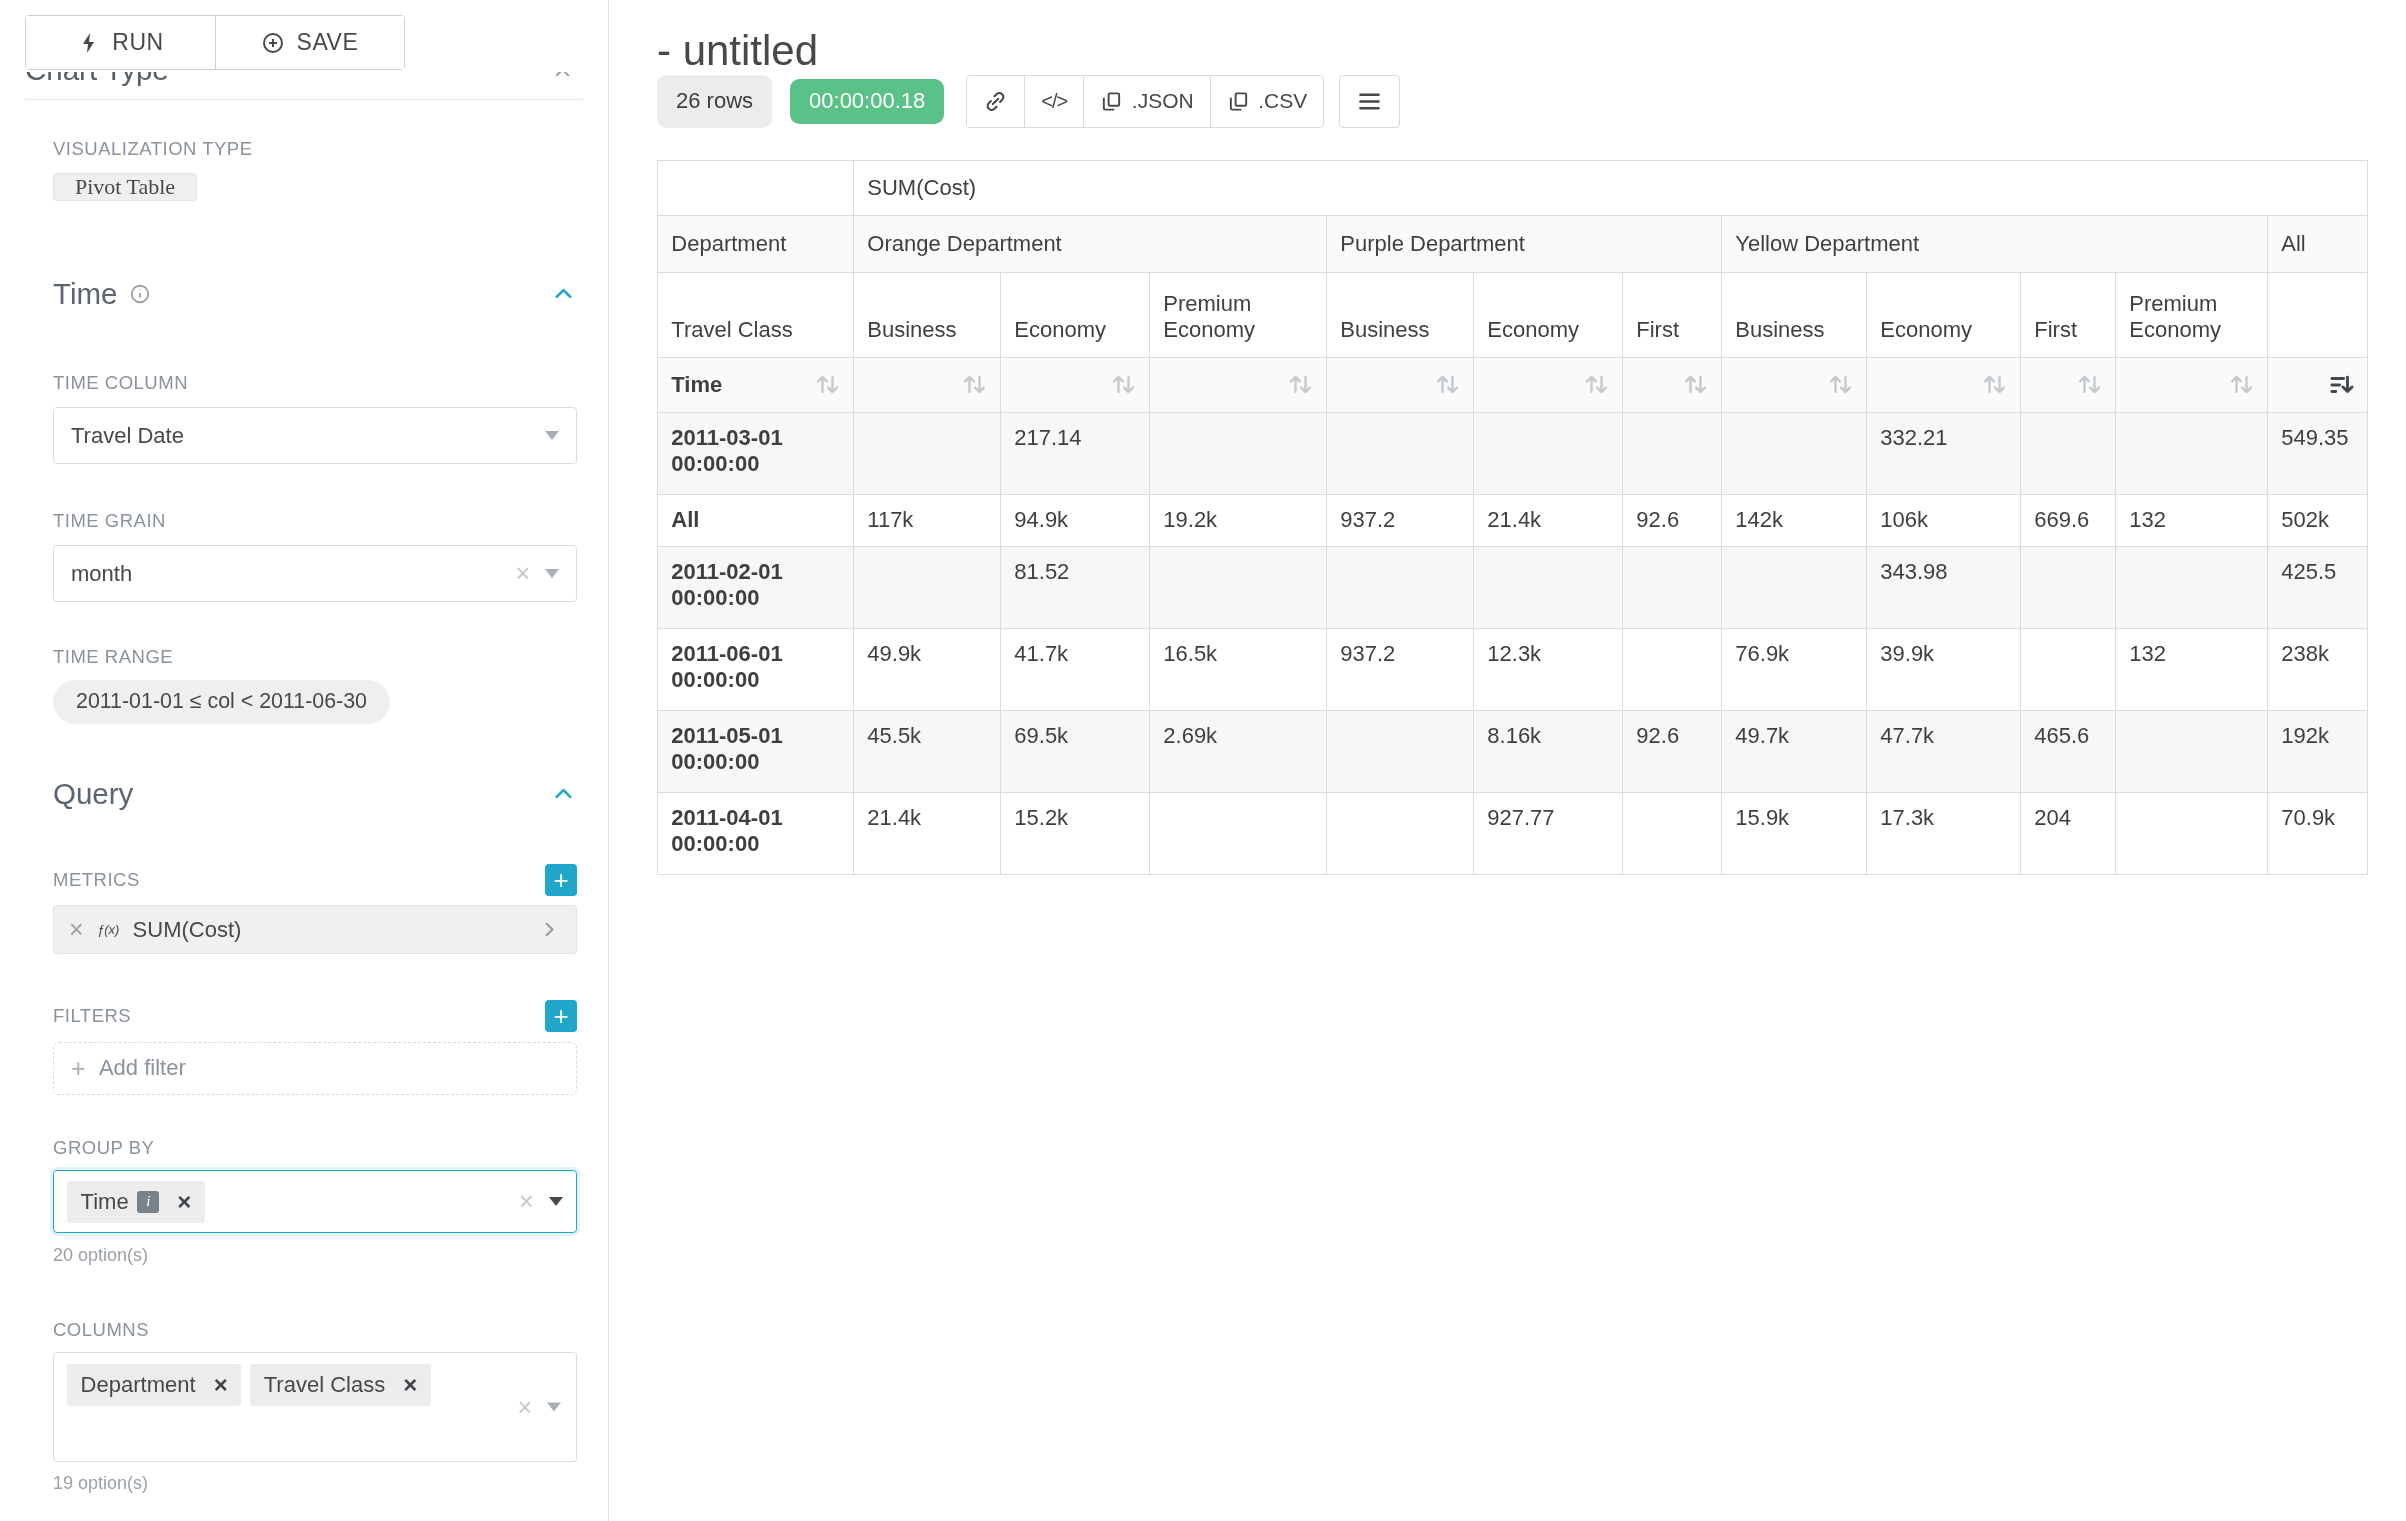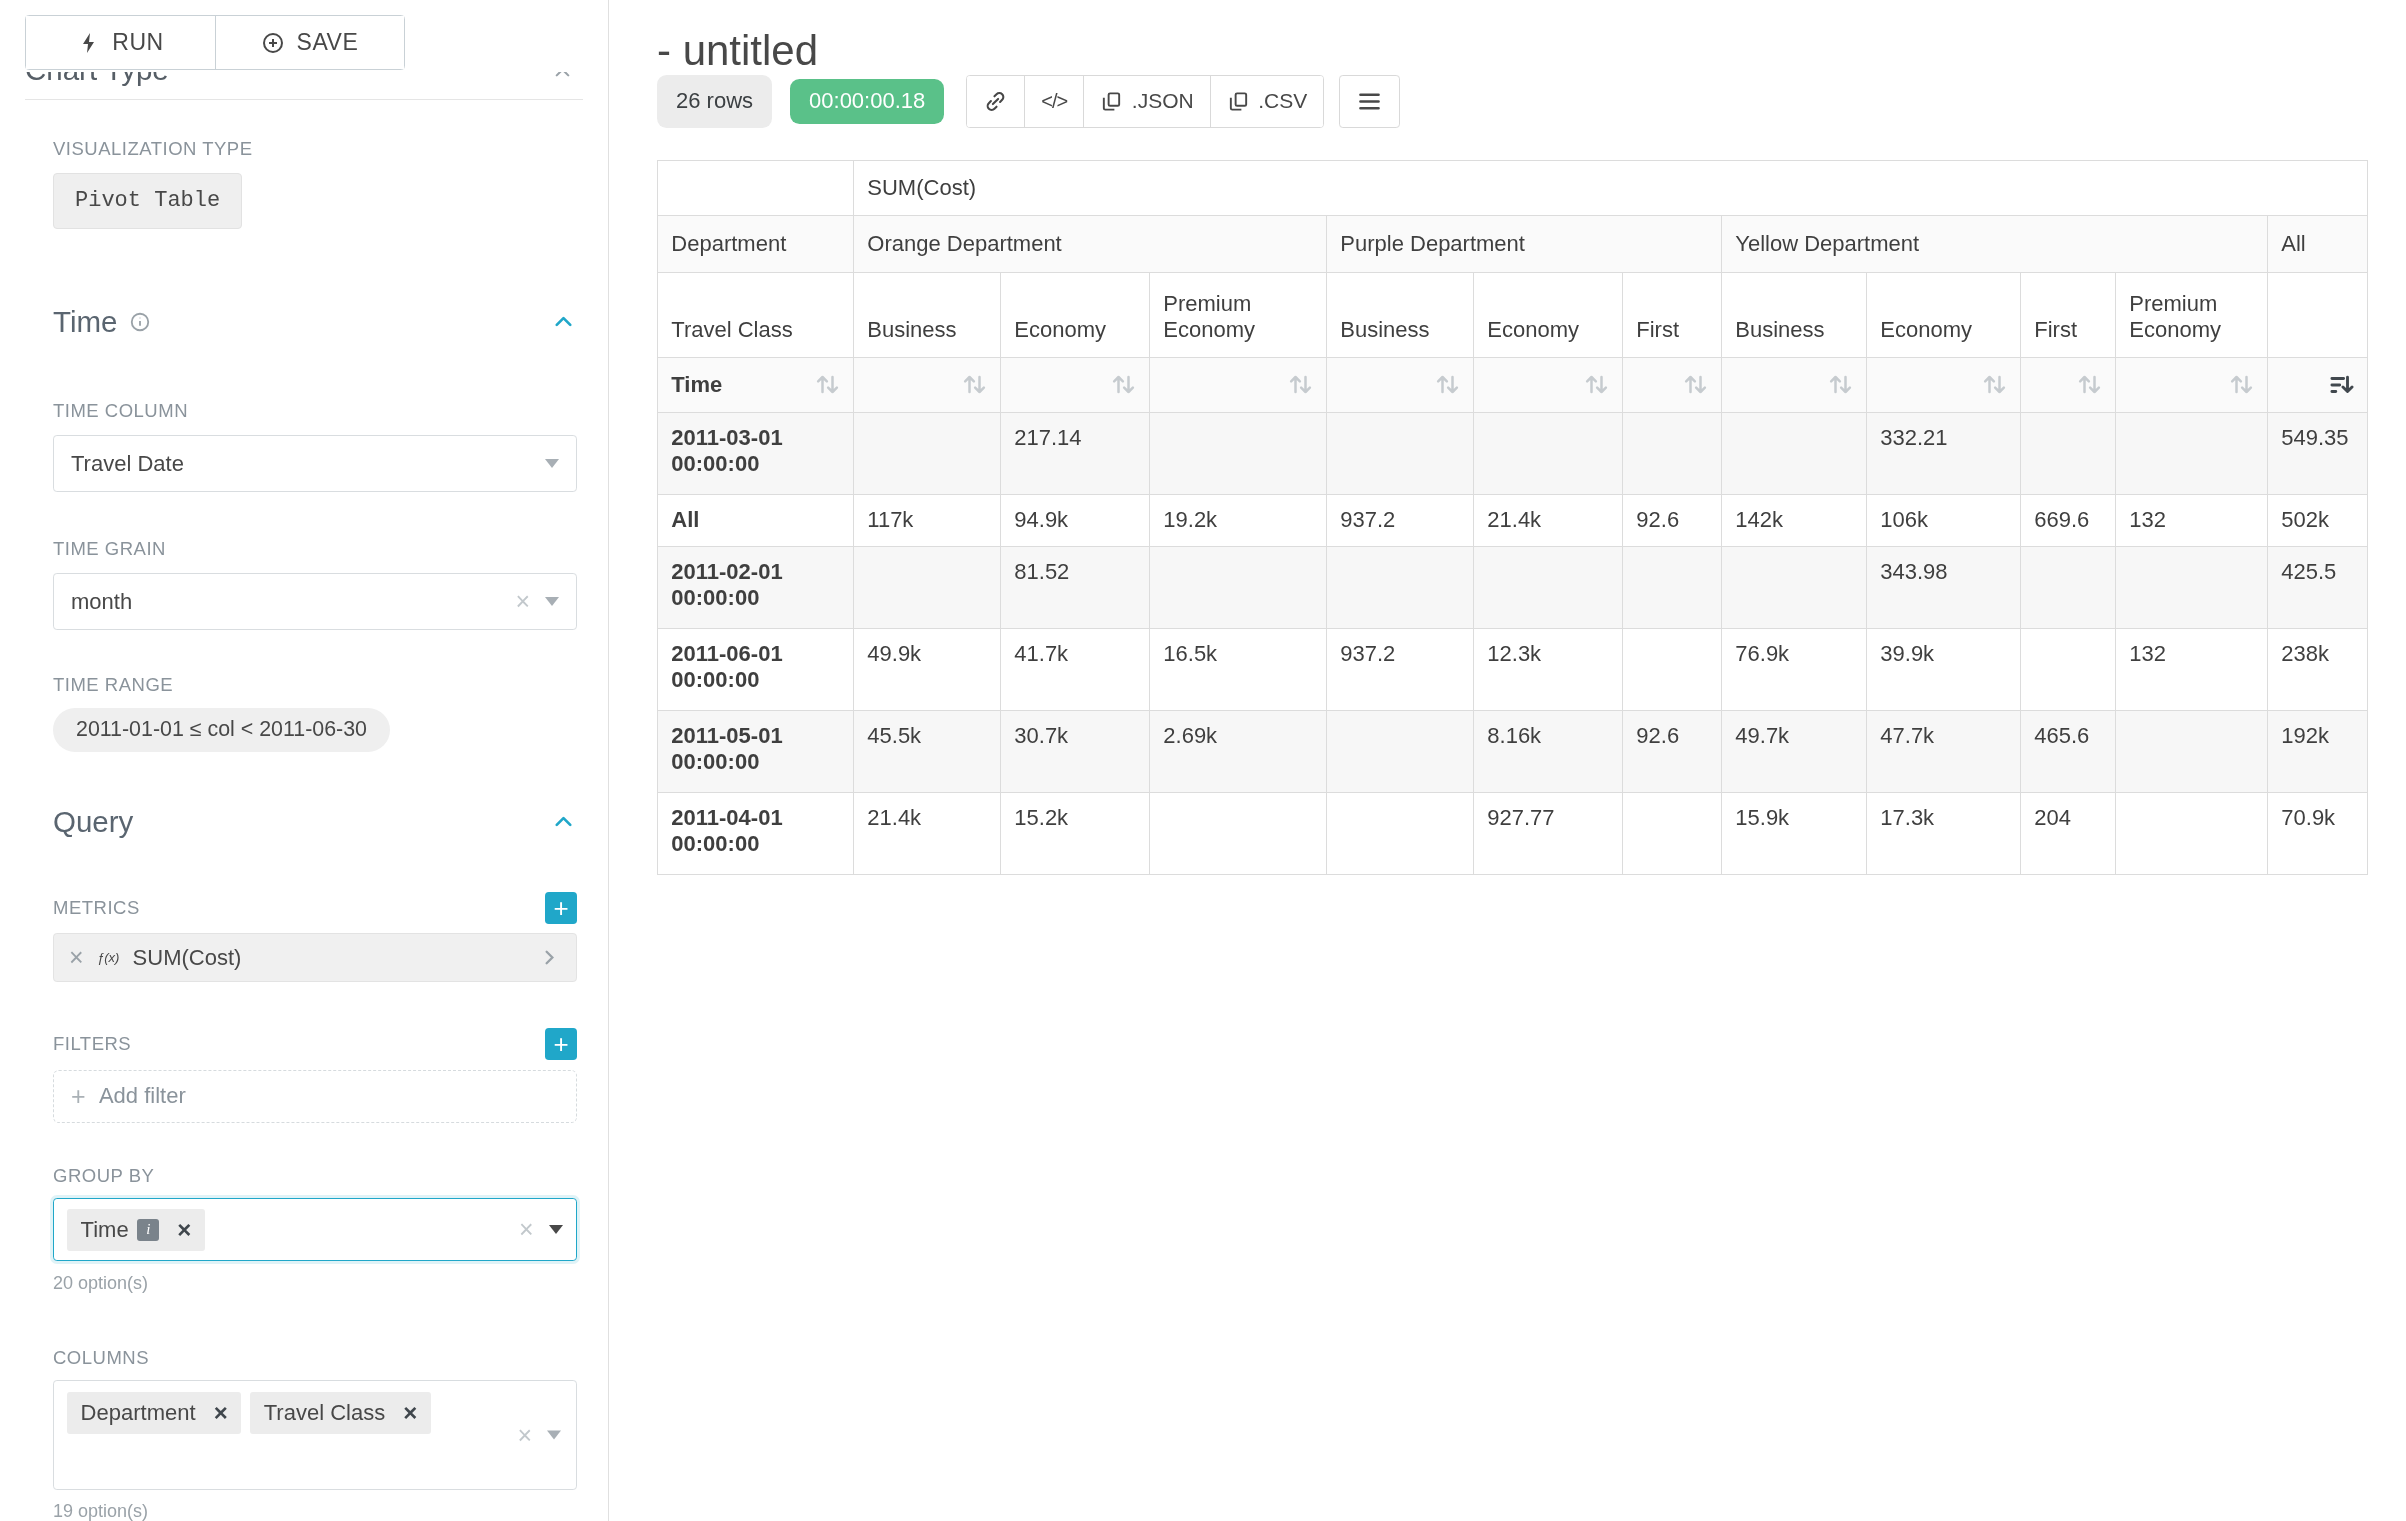--- a/index.html
+++ b/index.html
@@ -13,22 +13,22 @@
   .run-save button { flex:1; display:flex; align-items:center; justify-content:center; gap:11.4px;
     background:#fff; border:none; font-family:inherit; font-size:23px; letter-spacing:0.5px; color:#484848; cursor:pointer; }
   .run-save .btn-save { border-left:1px solid #c9d1d6; }
   .chart-type-clip { margin:1.9px 25px 0 25px; height:21px; position:relative; overflow:hidden; }
   .chart-type-text { position:absolute; top:-19px; left:0; font-size:29.5px; color:#565e66; white-space:nowrap; }
   .chart-type-clip svg { position:absolute; right:9.5px; top:-11.4px; }
   .divider { margin:5.7px 25px 0 25px; border-top:1px solid #e5e5e5; }
   .panel-body { padding:0 31px 0 53px; }
   .field-label { font-size:18.5px; color:#8a939b; letter-spacing:0.5px; }
   .m-viz { margin-top:38px; }
-  .viz-pill { margin-top:13.3px; display:inline-flex; align-items:center; height:56px; padding:0 21px;
-    background:#efefef; border:1px solid #e2e2e2; border-radius:4px; font-family:Liberation Mono, monospace; font-size:22px; color:#484848; cursor:pointer; }
+  .viz-pill { margin-top:13.3px; display:inline-flex; align-items:center; height:28px; padding:0 21px;
+    background:#efefef; border:1px solid #e2e2e2; border-radius:4px; font-family:Liberation Serif, serif; font-size:22px; color:#484848; cursor:pointer; }
   .section-head { display:flex; align-items:center; justify-content:space-between; }
   .section-title-wrap { display:flex; align-items:center; gap:11.4px; }
   .section-title { font-size:29.5px; color:#5a6570; }
   .m-time-head { margin-top:76px; }
   .m-query-head { margin-top:53px; }
   .select { margin-top:13.3px; height:57px; border:1px solid #d9dde0; border-radius:3.8px; background:#fff;
     display:flex; align-items:center; padding:0 17px; font-size:22px; color:#484848; cursor:pointer; }
   .select .grow { flex:1; }
   .caret { width:0; height:0; border-left:7.6px solid transparent; border-right:7.6px solid transparent; border-top:9.5px solid #a8afb5; }
   .caret.dark { border-top-color:#484848; }
@@ -480,21 +480,21 @@
             <td class="val"></td>
             <td class="val">76.9k</td>
             <td class="val">39.9k</td>
             <td class="val"></td>
             <td class="val">132</td>
             <td class="val">238k</td>
           </tr>
           <tr class="r-data stripe">
             <td class="rowlbl">2011-05-01 00:00:00</td>
             <td class="val">45.5k</td>
-            <td class="val">30.7k</td>
+            <td class="val">69.5k</td>
             <td class="val">2.69k</td>
             <td class="val"></td>
             <td class="val">8.16k</td>
             <td class="val">92.6</td>
             <td class="val">49.7k</td>
             <td class="val">47.7k</td>
             <td class="val">465.6</td>
             <td class="val"></td>
             <td class="val">192k</td>
           </tr>

